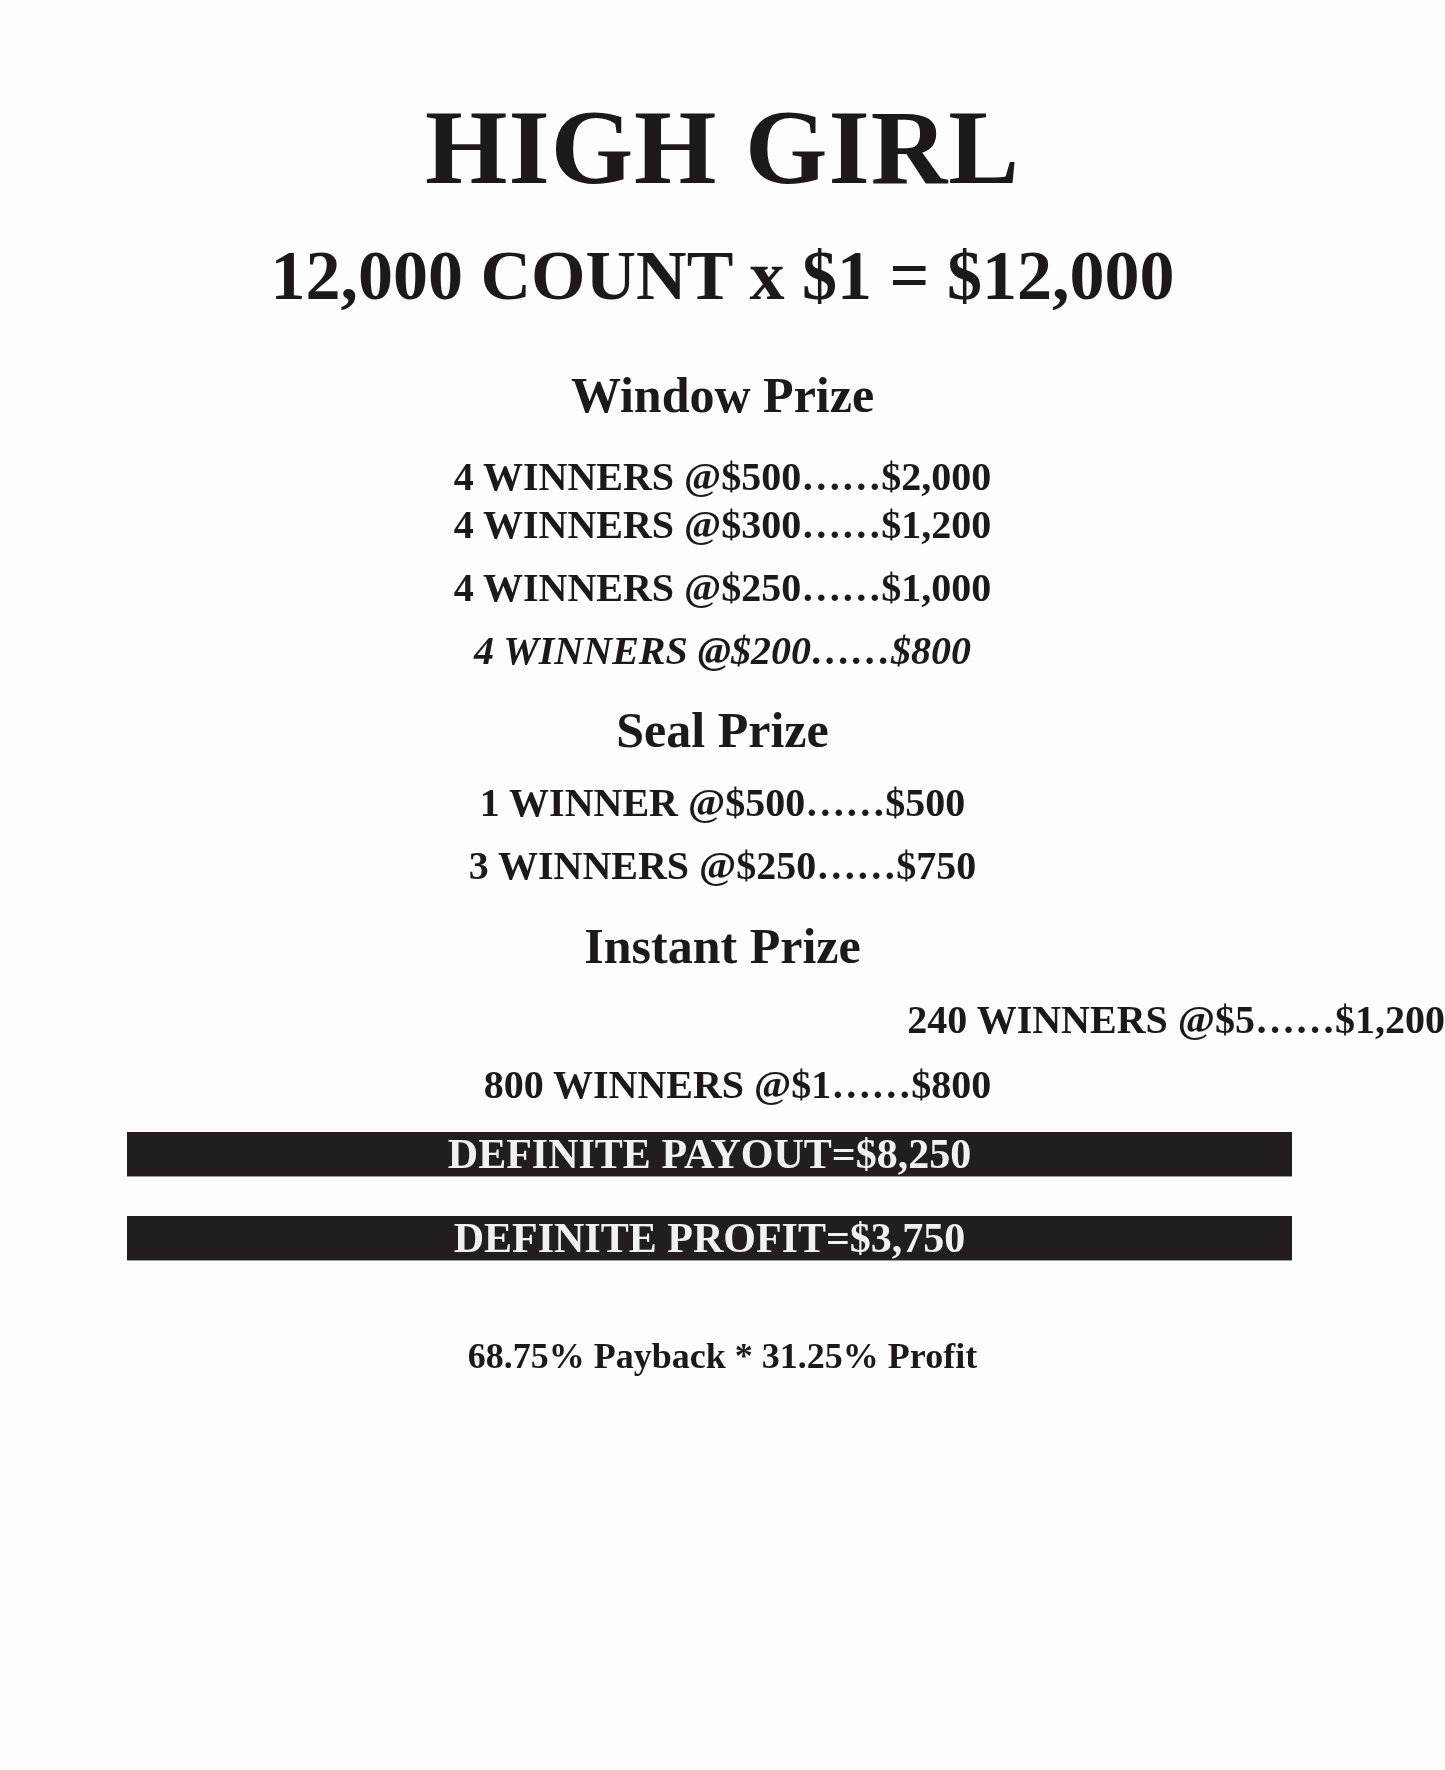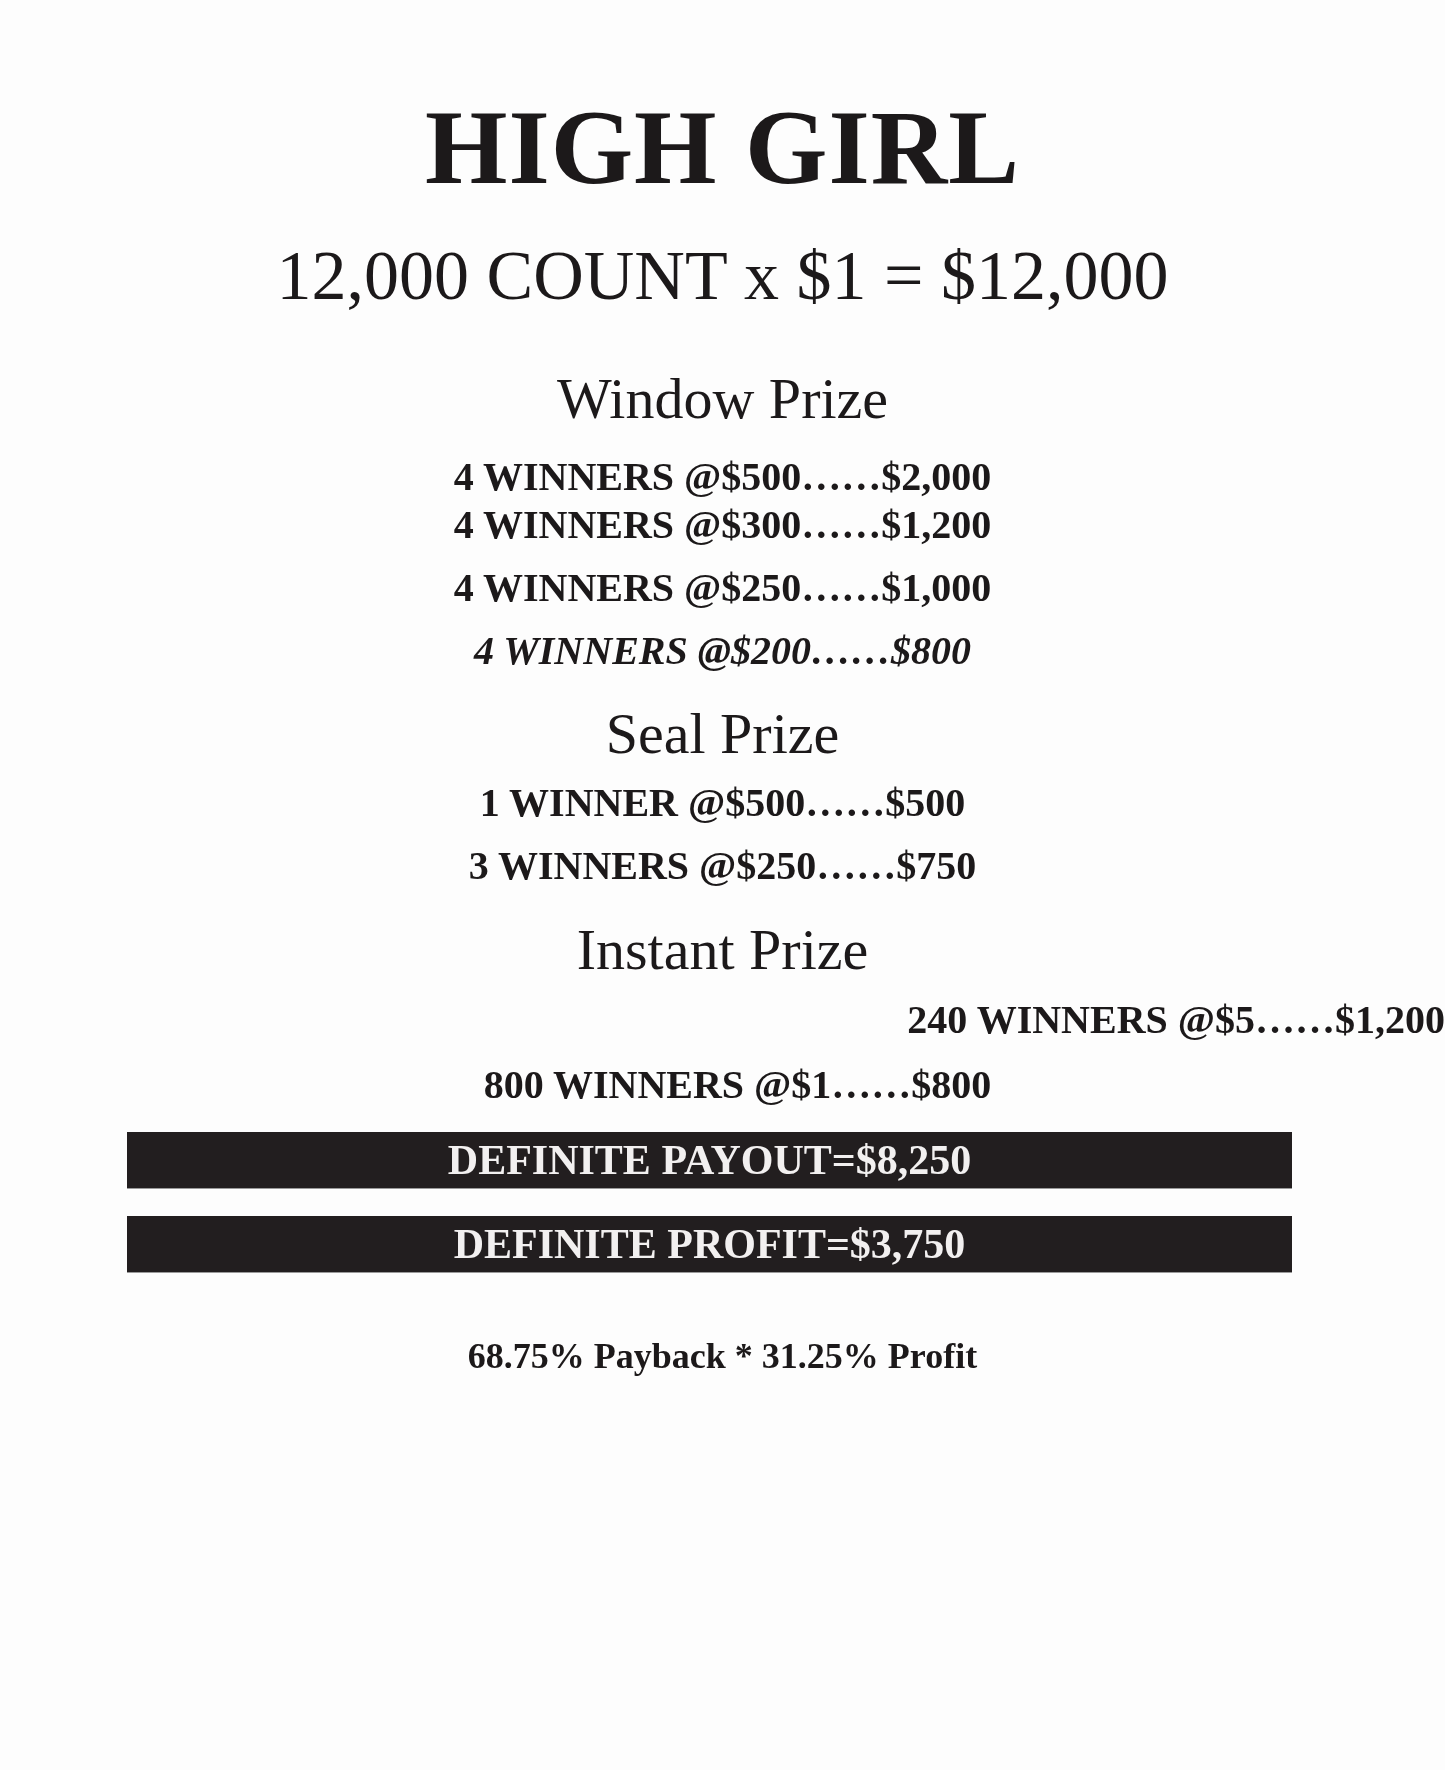--- a/index.html
+++ b/index.html
@@ -22,46 +22,46 @@
   .abs { position: absolute; left: 0; width: 100%; text-align: center; line-height: 1; }
   .title {
     top: 95px;
     font-size: 106px;
     font-weight: bold;
     letter-spacing: 1px;
   }
   .subtitle {
     top: 241px;
     font-size: 70px;
-    font-weight: normal;
+    font-weight: bold;
   }
   .section-heading {
-    font-size: 58px;
-    font-weight: normal;
+    font-size: 50px;
+    font-weight: bold;
   }
   .prize-line {
     font-size: 40px;
     font-weight: bold;
   }
   .heading-window { top: 370px; }
   .w-line-0 { top: 417px; margin-top: 40px; }
   .w-line-1 { top: 505px; }
   .w-line-2 { top: 568px; }
   .w-line-3 { top: 631px; font-style: italic; }
   .heading-seal { top: 705px; }
   .s-line-0 { top: 783px; }
   .s-line-1 { top: 846px; }
   .heading-instant { top: 921px; }
   .i-line-0 { top: 1000px; text-align: right; }
   .i-line-1 { top: 1065px; padding-left: 30px; }
   .banner {
     position: absolute;
     left: 127px;
     width: 1165px;
-    height: 56px;
+    height: 44px;
     background: var(--banner-bg);
     color: var(--banner-text);
     display: flex;
     align-items: center;
     justify-content: center;
     font-size: 42px;
     font-weight: bold;
     box-shadow: 0 1px 0 #9a9a9a;
   }
   .banner-payout { top: 1132px; }

